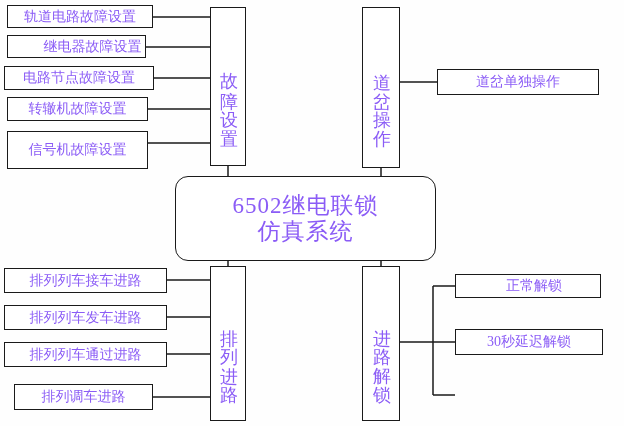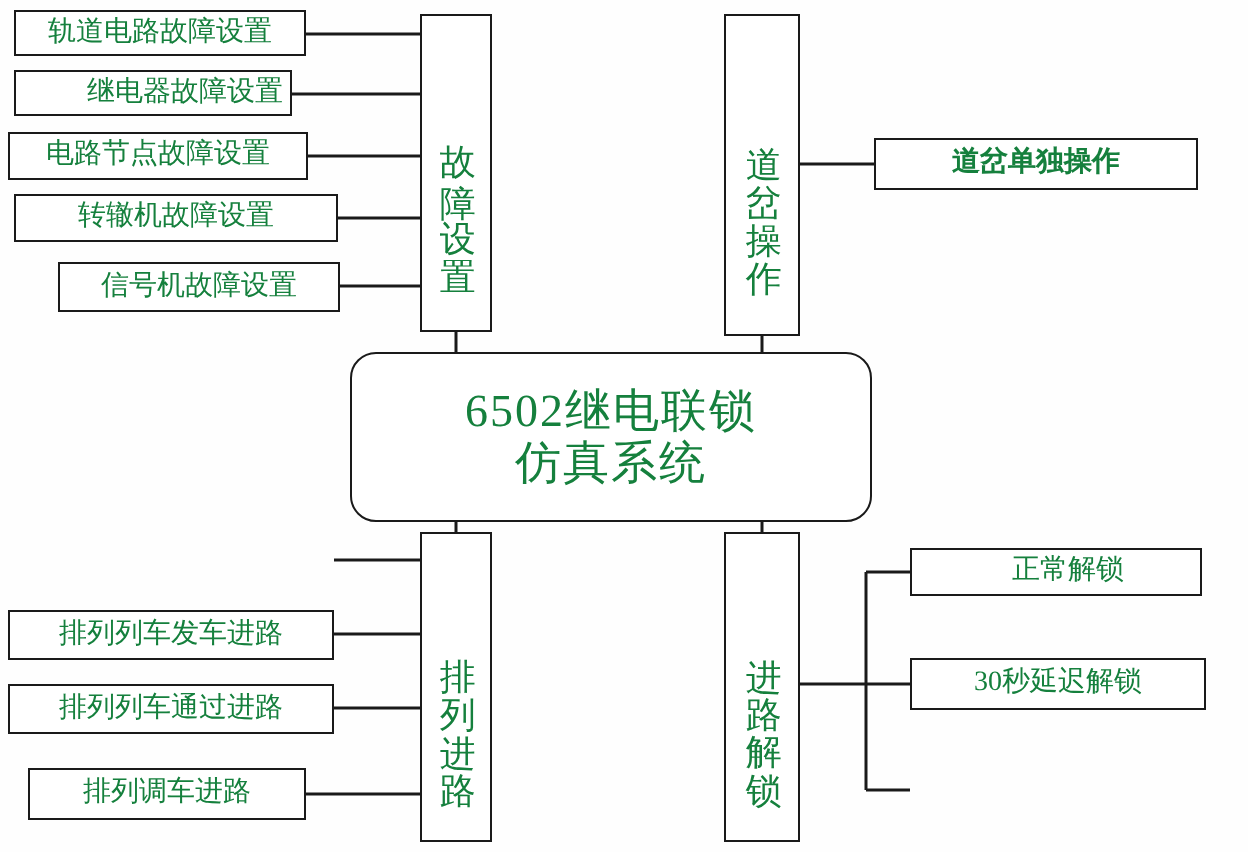--- a/index.html
+++ b/index.html
@@ -6,21 +6,21 @@
   body{
     font-family:"Liberation Serif", serif;
     background:#ffffff;
   }
   .canvas{
     position:relative;
     width:624px;
     height:426px;
     background:#fefefe;
     overflow:hidden;
-    color:#15803d;
+    color:#8b5cf6;
   }
   .box{
     position:absolute;
     box-sizing:border-box;
     border:1.5px solid #1a1a1a;
     background:#fff;
     display:flex;
     align-items:center;
     justify-content:center;
     text-align:center;
@@ -83,42 +83,43 @@
       <line x1="433" y1="286" x2="433" y2="395"></line>
       <line x1="433" y1="286" x2="455" y2="286"></line>
       <line x1="433" y1="342" x2="455" y2="342"></line>
       <line x1="433" y1="395" x2="455" y2="395"></line>
     </g>
   </svg>
 
   <div class="box" style="left:7px;top:5px;width:146px;height:23px;">轨道电路故障设置</div>
   <div class="box" style="left:7px;top:35px;width:139px;height:23px;padding-left:32px;">继电器故障设置</div>
   <div class="box" style="left:4px;top:66px;width:150px;height:24px;">电路节点故障设置</div>
-  <div class="box" style="left:7px;top:97px;width:162px;height:24px;">转辙机故障设置</div>
-  <div class="box" style="left:7px;top:131px;width:141px;height:25px;margin-left:22px;">信号机故障设置</div>
+  <div class="box" style="left:7px;top:97px;width:141px;height:24px;">转辙机故障设置</div>
+  <div class="box" style="left:7px;top:131px;width:141px;height:38px;">信号机故障设置</div>
 
   <div class="box vbox" style="left:210px;top:7px;width:36px;height:159px;">
     <span class="vtext">故障设置</span>
   </div>
 
   <div class="box vbox" style="left:362px;top:7px;width:38px;height:161px;">
     <span class="vtext">道岔操作</span>
   </div>
 
-  <div class="box" style="left:437px;top:69px;width:162px;height:26px;font-weight:bold;">道岔单独操作</div>
+  <div class="box" style="left:437px;top:69px;width:162px;height:26px;">道岔单独操作</div>
 
   <div class="box center-box" style="left:175px;top:176px;width:261px;height:85px;border-radius:13px;">
     <span class="line">6502继电联锁</span>
     <span class="line">仿真系统</span>
   </div>
 
   <div class="box vbox" style="left:210px;top:266px;width:36px;height:155px;">
     <span class="vtext">排列进路</span>
   </div>
 
+  <div class="box" style="left:4px;top:268px;width:163px;height:25px;">排列列车接车进路</div>
   <div class="box" style="left:4px;top:342px;width:163px;height:25px;">排列列车通过进路</div>
   <div class="box" style="left:4px;top:305px;width:163px;height:25px;">排列列车发车进路</div>
   <div class="box" style="left:14px;top:384px;width:139px;height:26px;">排列调车进路</div>
 
   <div class="box vbox" style="left:362px;top:266px;width:38px;height:155px;">
     <span class="vtext">进路解锁</span>
   </div>
 
   <div class="box" style="left:455px;top:274px;width:146px;height:24px;padding-left:12px;">正常解锁</div>
   <div class="box" style="left:455px;top:329px;width:148px;height:26px;">30秒延迟解锁</div>

